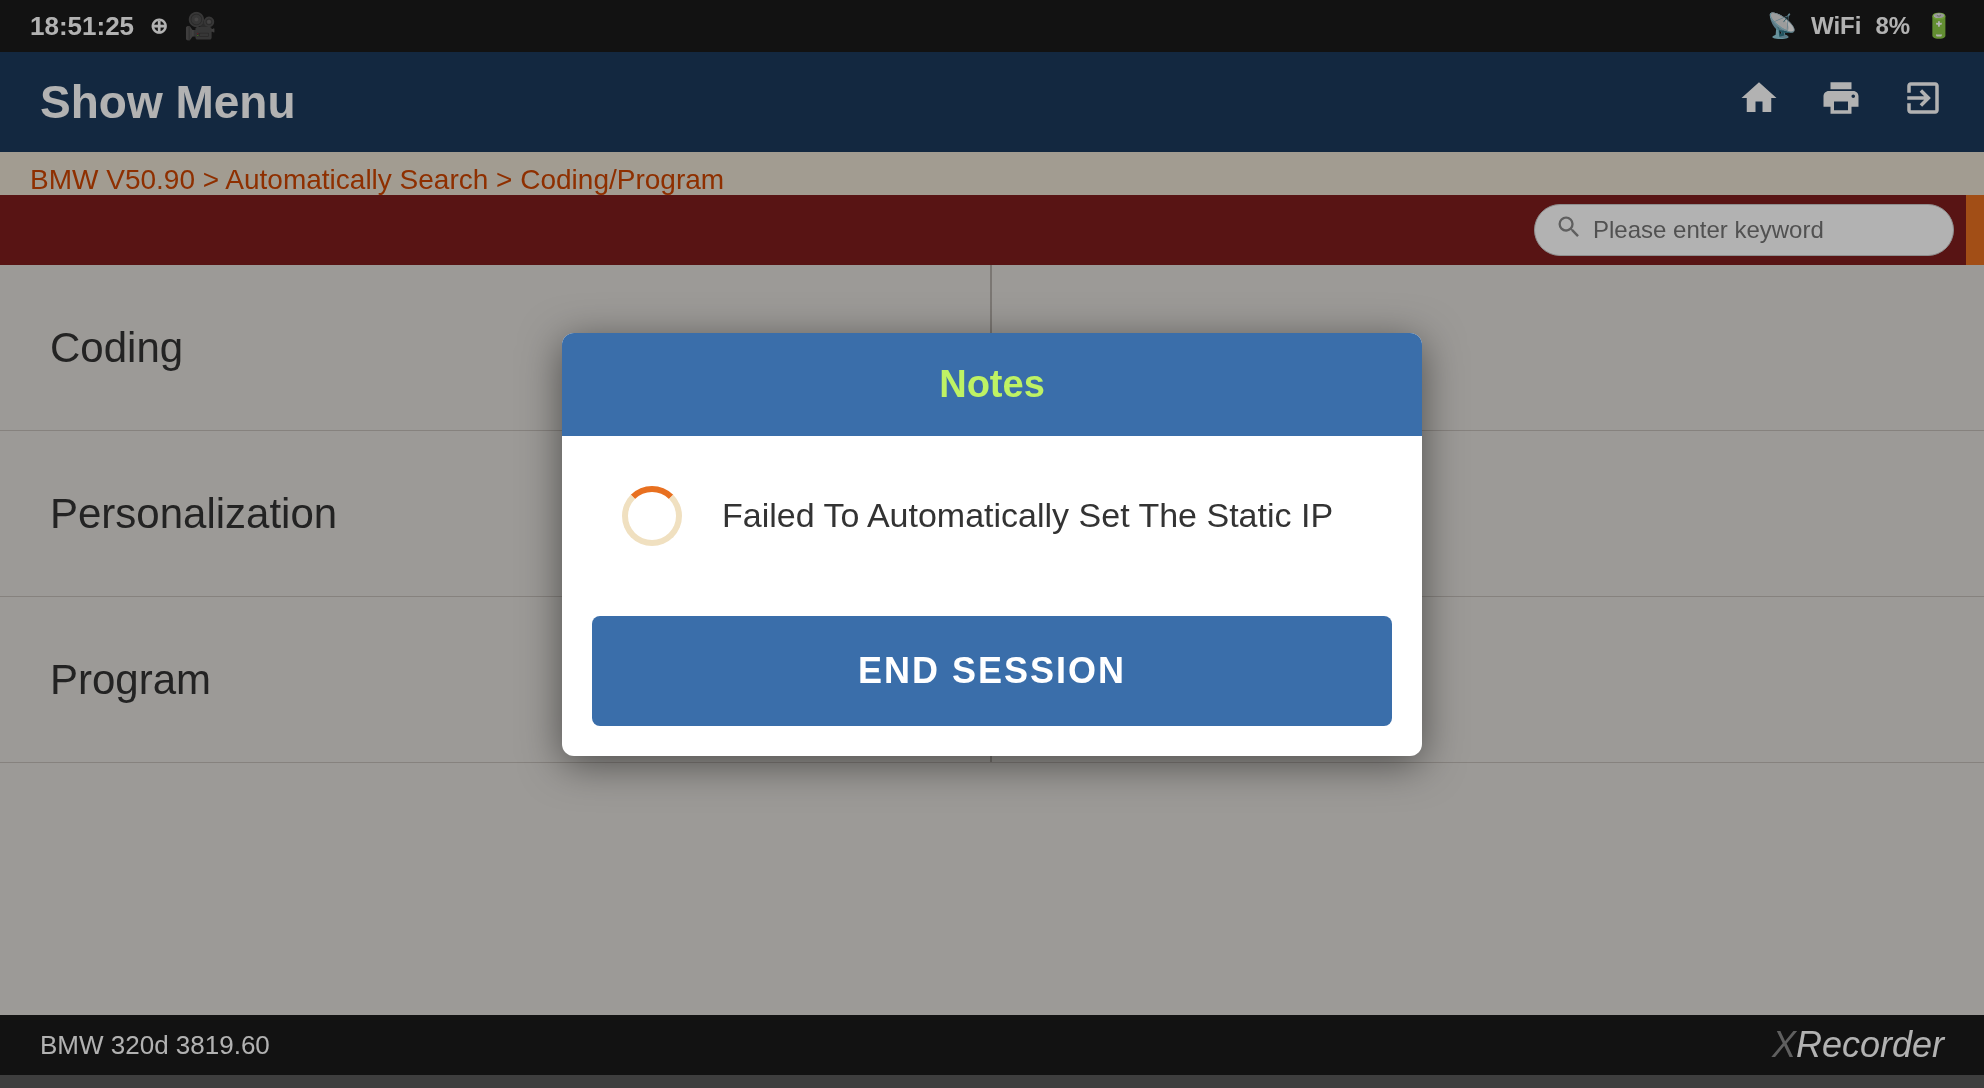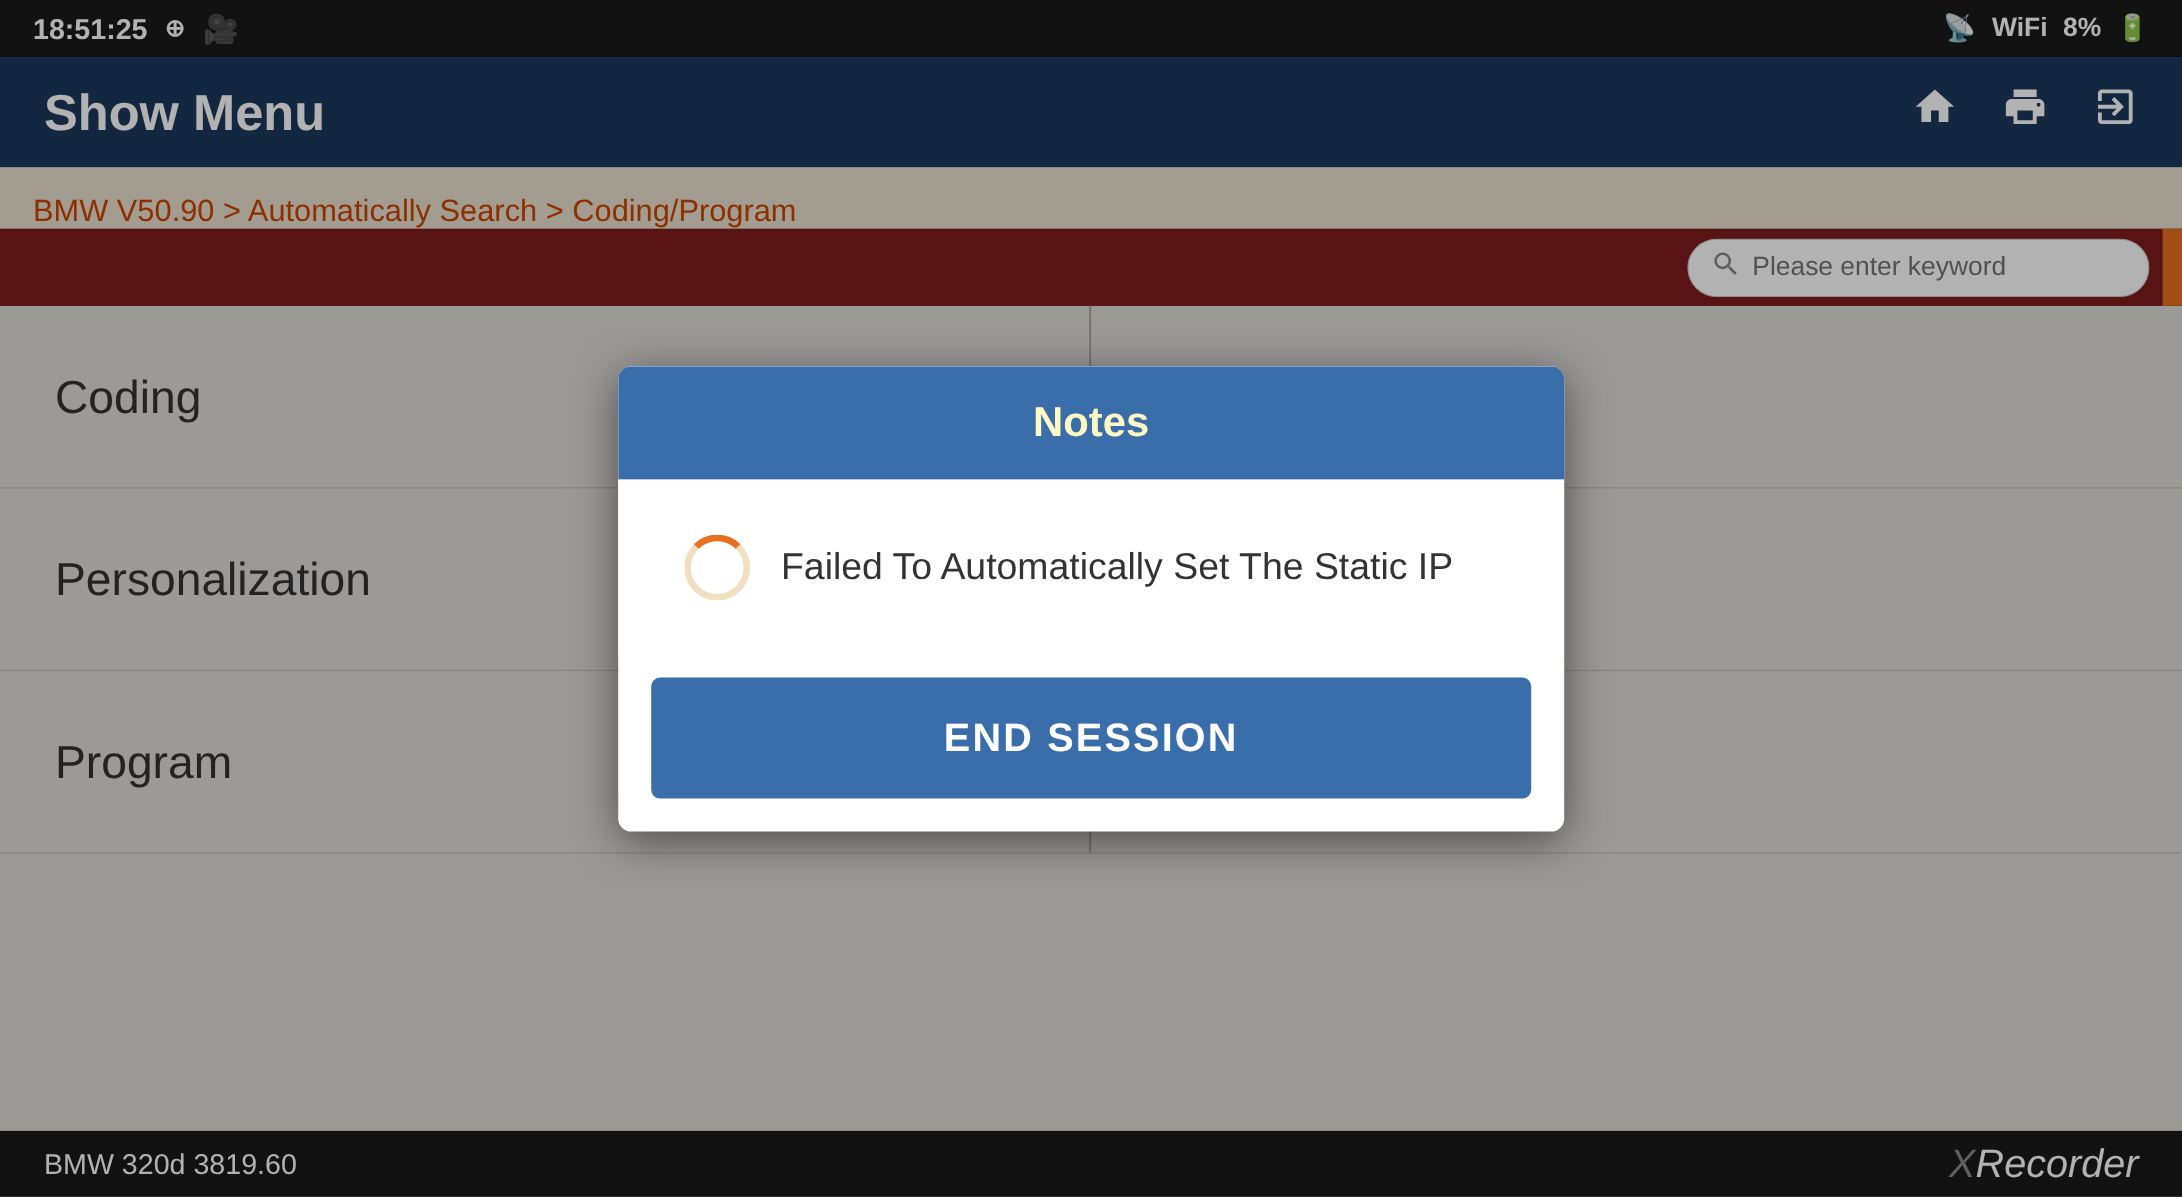--- a/index.html
+++ b/index.html
@@ -63,24 +63,24 @@
 
     .header-icon {
       color: white;
       font-size: 40px;
       cursor: pointer;
     }
 
     
     .breadcrumb-bar {
       background: #e8e0d0;
-      height: 56px;
-      display: flex;
-      align-items: flex-end;
-      padding: 0 30px;
+      height: 43px;
+      display: flex;
+      align-items: flex-start;
+      padding: 12px 30px;
     }
 
     .breadcrumb-text {
       color: #cc4400;
       font-size: 28px;
     }
 
     
     .search-bar-area {
       background: #7f1d1d;
@@ -212,31 +212,31 @@
       box-shadow: 0 8px 40px rgba(0,0,0,0.5);
     }
 
     .dialog-header {
       background: #3a6eaa;
       padding: 30px 40px;
       text-align: center;
     }
 
     .dialog-title {
-      color: #fef9c3;
+      color: #bef264;
       font-size: 38px;
       font-weight: bold;
     }
 
     .dialog-body {
       background: white;
       padding: 50px 60px;
       display: flex;
       align-items: center;
-      gap: 28px;
+      gap: 40px;
       min-height: 160px;
     }
 
     
     .spinner {
       width: 60px;
       height: 60px;
       border: 6px solid #f0e0c0;
       border-top: 6px solid #e87020;
       border-radius: 50%;

